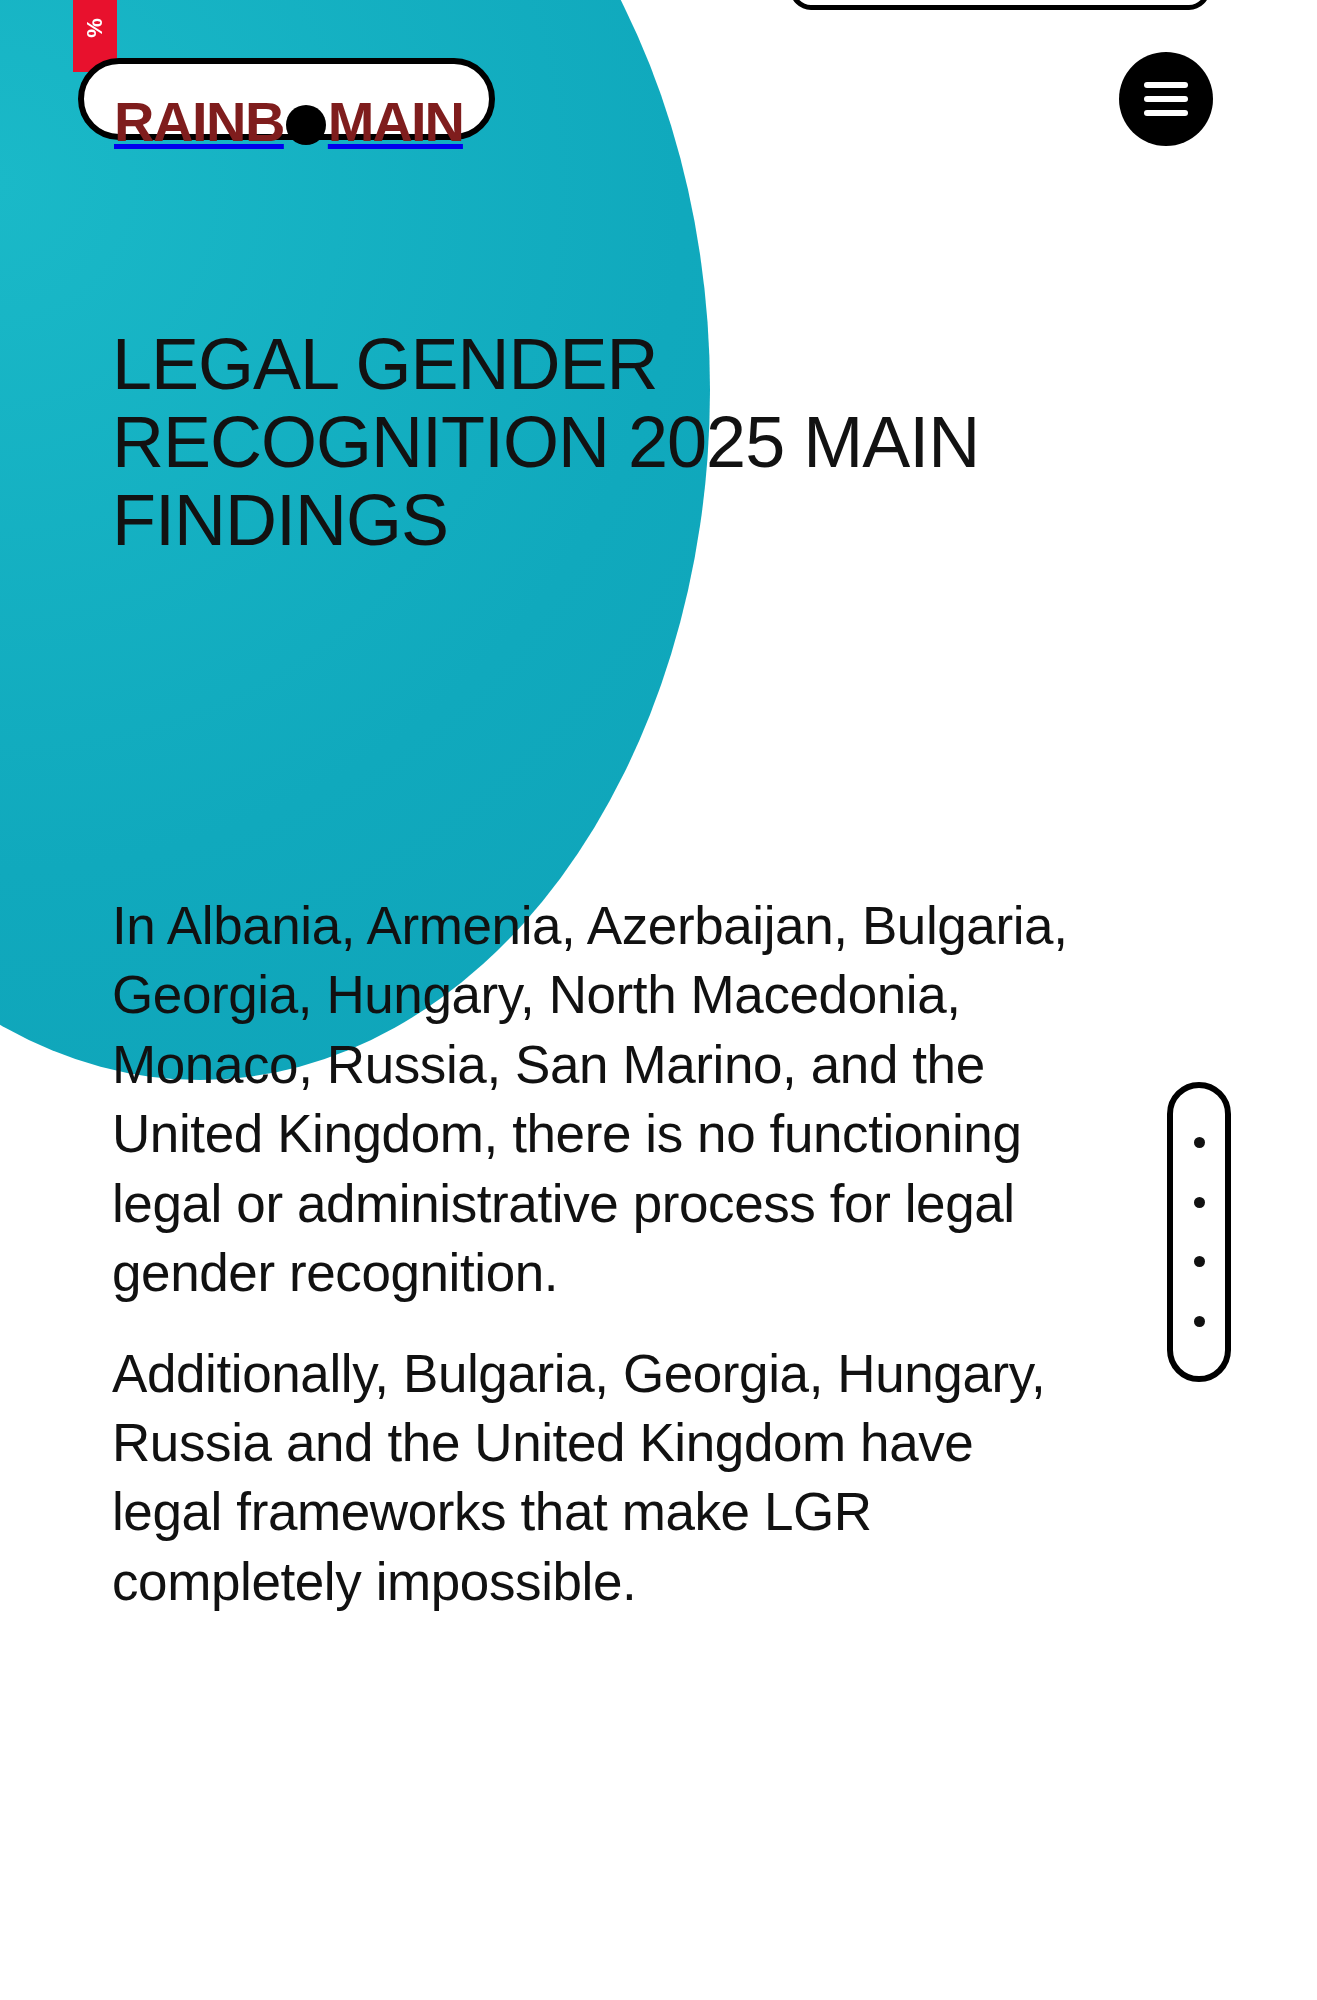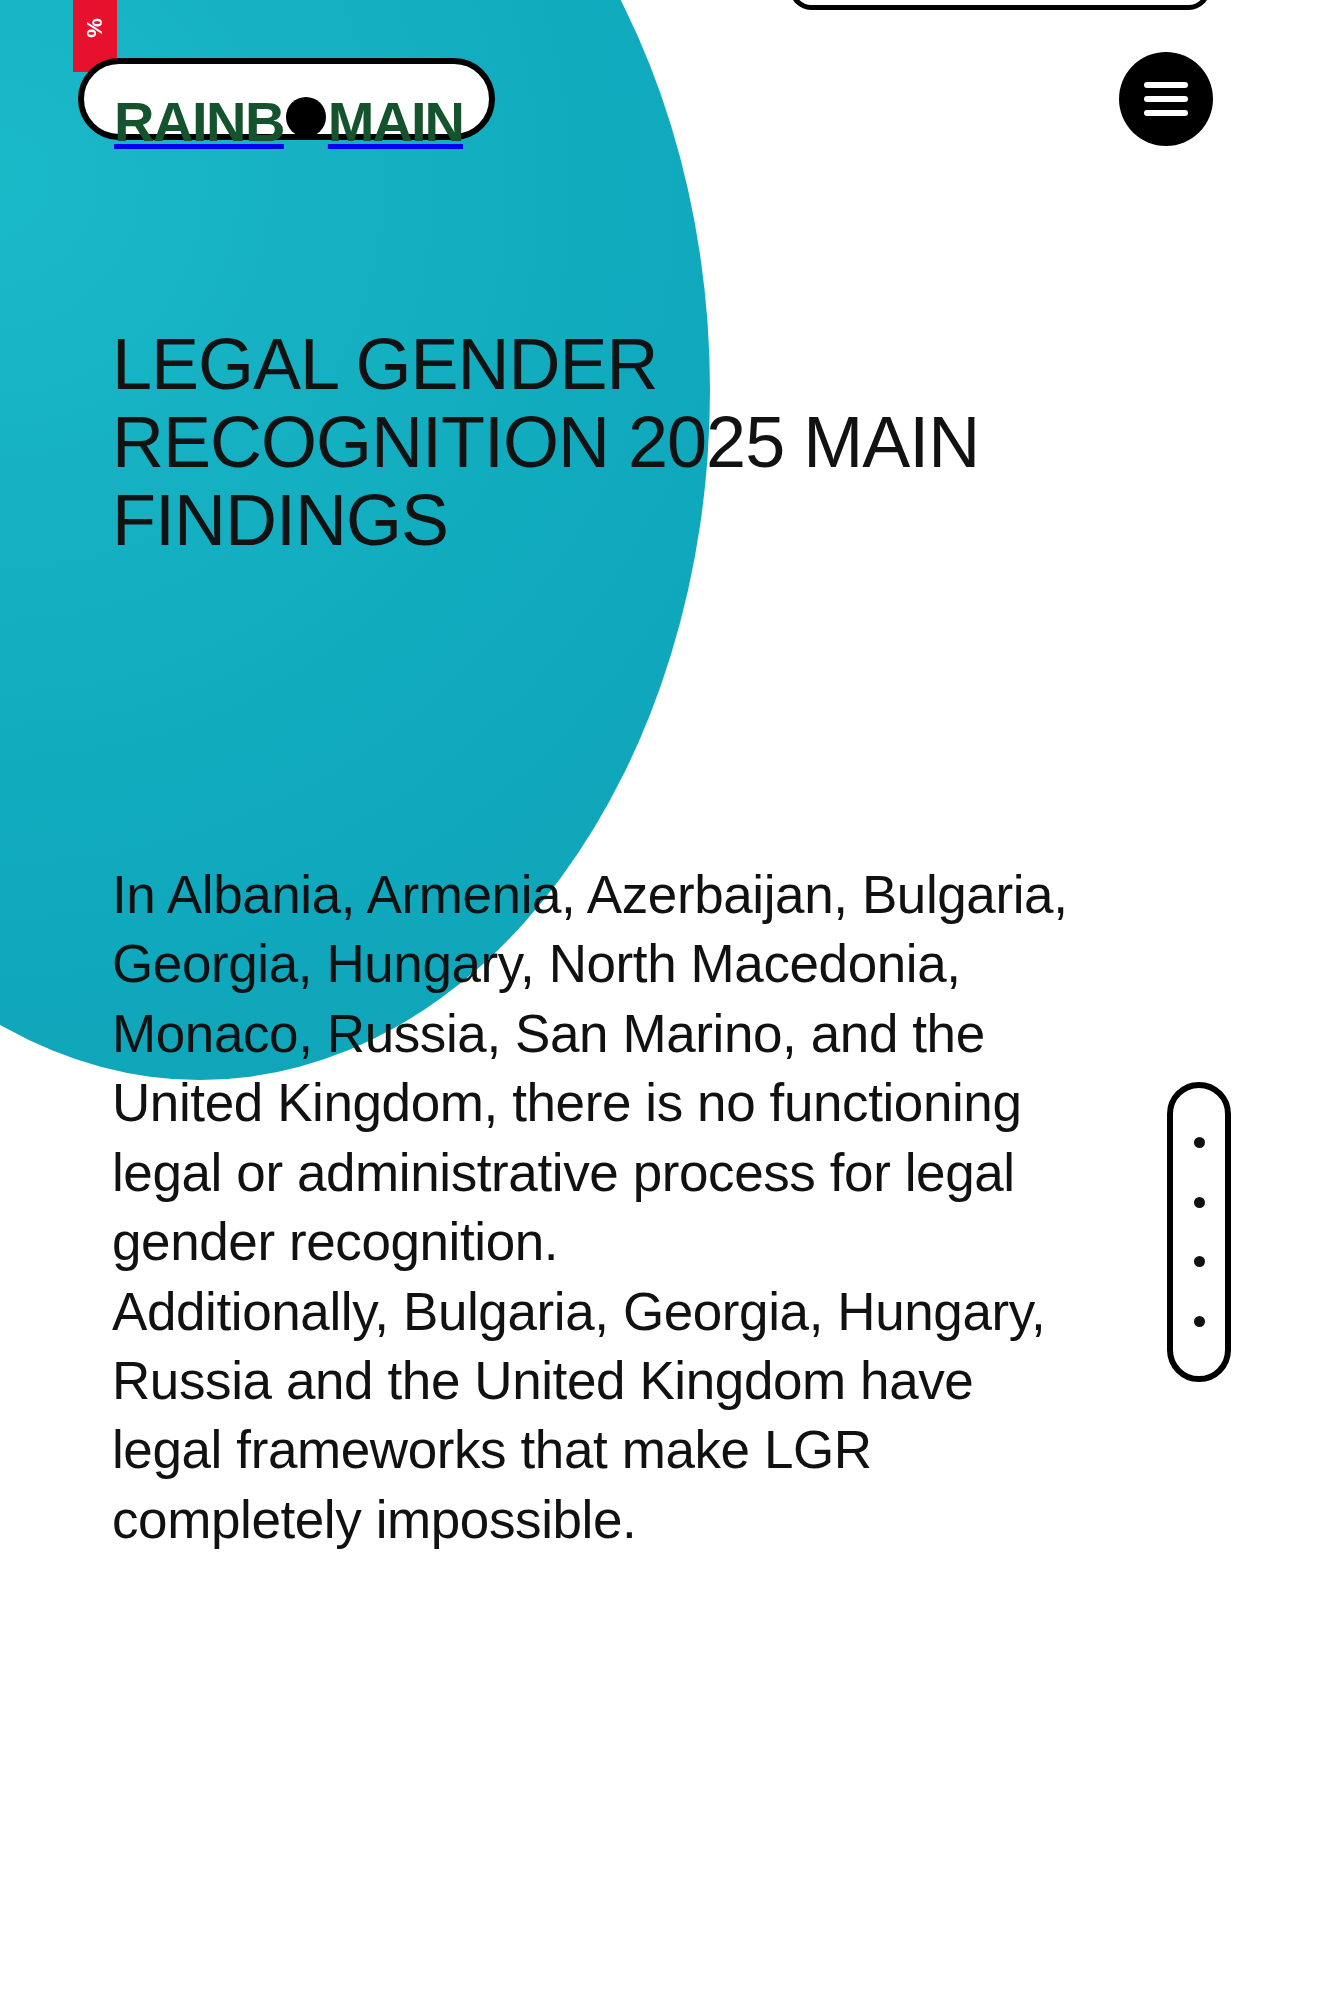--- a/index.html
+++ b/index.html
@@ -79,23 +79,23 @@
     display: flex;
     align-items: center;
     z-index: 5;
   }
   .logo .word {
     font-family: "Liberation Sans", sans-serif;
     font-size: 56px;
     font-weight: 700;
     letter-spacing: -1px;
     line-height: 1;
-    color: #14532d;
-    display: flex;
-    align-items: flex-start;
+    color: #7f1d1d;
+    display: flex;
+    align-items: center;
     margin-top: 46px;
   }
   .logo .w-rainb { letter-spacing: -1.5px; }
   .logo .dot {
     display: inline-block;
     width: 40px;
     height: 40px;
     border-radius: 50%;
     background: #000;
     margin: 0 2px;
@@ -153,20 +153,21 @@
     width: 985px;
     z-index: 3;
   }
   .body-copy p {
     font-family: "Liberation Sans", sans-serif;
     font-size: 53px;
     line-height: 1.31;
     letter-spacing: -0.4px;
     color: #111111;
     font-weight: 400;
+    margin-top: 31px;
   }
   .body-copy p + p { }
 
   
   .pager {
     position: absolute;
     right: 86px;
     top: 1082px;
     width: 64px;
     height: 300px;

